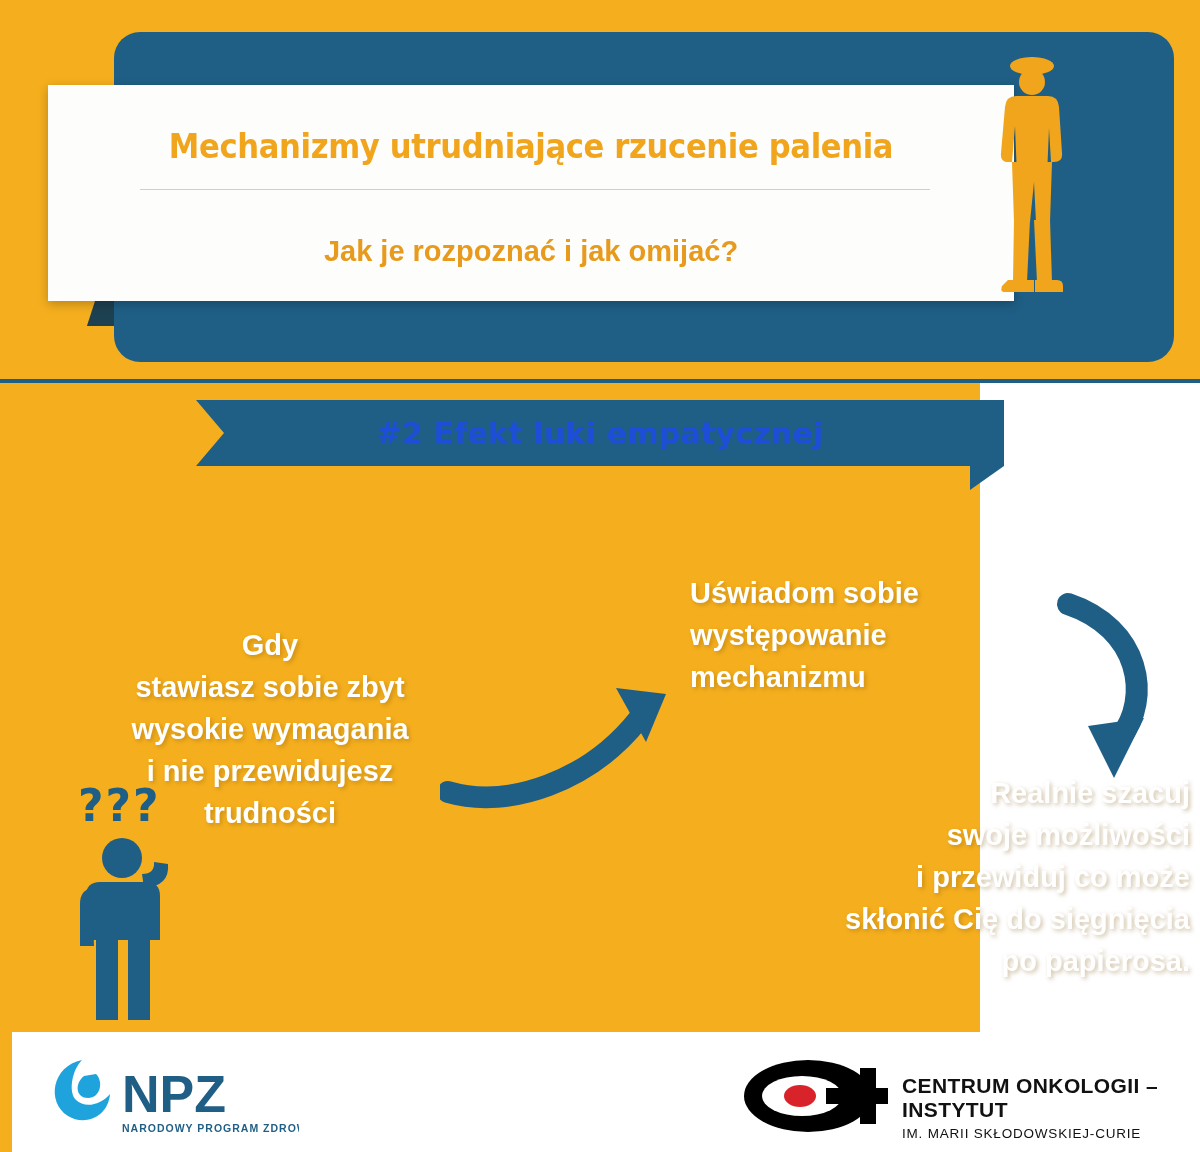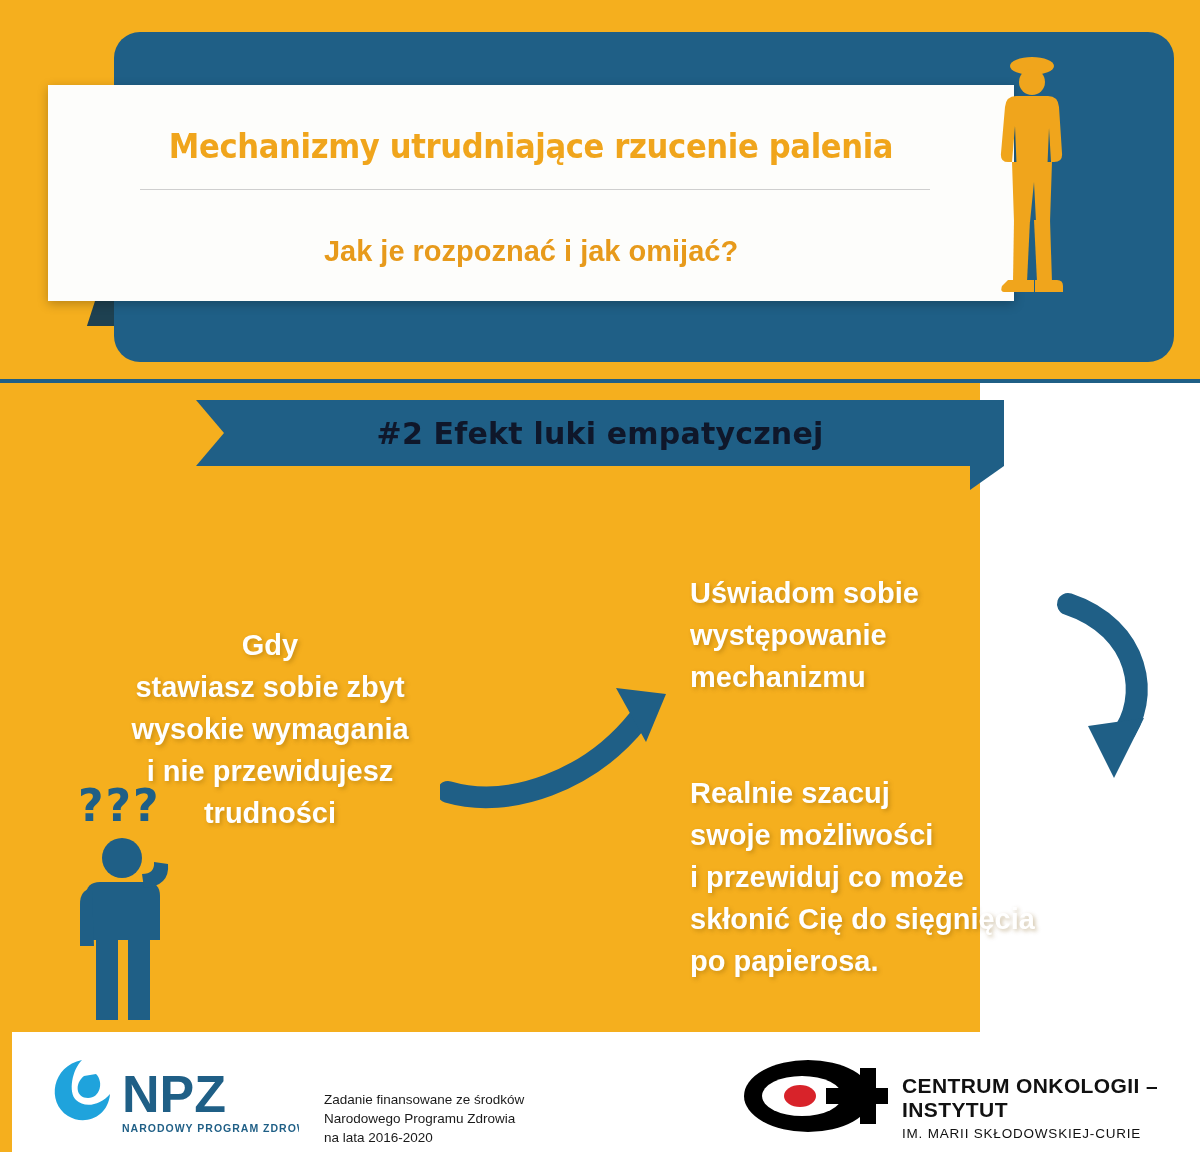--- a/index.html
+++ b/index.html
@@ -85,21 +85,21 @@
   }
   .ribbon-tail {
     position: absolute; right: 0; top: 66px;
     width: 0; height: 0;
     border-left: 34px solid #1F5F86;
     border-bottom: 24px solid transparent;
   }
   .ribbon-text {
     position: absolute; left: 0; top: 0; width: 808px; height: 66px;
     display: flex; align-items: center; justify-content: center;
-    color: #0f172a;
+    color: #1d4ed8;
     font-size: 30px; font-weight: bold;
     font-family: "DejaVu Sans", sans-serif;
     letter-spacing: .2px;
   }
 
   
   .left-text {
     position: absolute; left: 60px; top: 600px; width: 420px;
     text-align: center;
     color: #FFFFFF;
@@ -112,20 +112,21 @@
     position: absolute; left: 690px; top: 548px; width: 480px;
     color: #FFFFFF;
     font-size: 29px; font-weight: bold; line-height: 42px;
     text-shadow: 2px 2px 4px rgba(120,80,0,.35);
   }
   .right-block-2 {
     position: absolute; left: 690px; top: 748px; width: 500px;
     color: #FFFFFF;
     font-size: 29px; font-weight: bold; line-height: 42px;
     text-shadow: 2px 2px 4px rgba(120,80,0,.35);
+    text-align: right;
   }
 
   
   .arrow-curve-up { position: absolute; left: 440px; top: 660px; width: 260px; height: 150px; }
   .arrow-curve-down { position: absolute; left: 1040px; top: 588px; width: 140px; height: 200px; }
 
   
   .qmarks {
     position: absolute; left: 78px; top: 780px;
     color: #1F5F86;
@@ -237,23 +238,20 @@
   <div class="footer">
     <svg class="npz-logo" viewBox="0 0 255 86">
       <g>
         <path d="M38 6 C8 12 2 48 24 62 C40 72 64 64 66 40 C56 52 40 54 32 46 C24 38 28 16 38 6 Z" fill="#1FA3DC"></path>
         <path d="M40 22 C30 30 32 44 44 44 C56 44 60 28 52 20 Z" fill="#1FA3DC"></path>
         <text x="78" y="58" font-family="Liberation Sans, sans-serif" font-size="52" font-weight="bold" fill="#1F5F86">NPZ</text>
         <text x="78" y="78" font-family="Liberation Sans, sans-serif" font-size="10.5" font-weight="bold" fill="#1F5F86" letter-spacing="1">NARODOWY PROGRAM ZDROWIA</text>
       </g>
     </svg>
 
-    <div class="npz-text nowrap">Zadanie finansowane ze środków
-Narodowego Programu Zdrowia
-na lata 2016-2020</div>
 
     <svg class="co-logo" viewBox="0 0 150 76">
       <ellipse cx="66" cy="38" rx="64" ry="36" fill="#000"></ellipse>
       <ellipse cx="60" cy="38" rx="40" ry="20" fill="#fff"></ellipse>
       <ellipse cx="58" cy="38" rx="16" ry="11" fill="#D8232A"></ellipse>
       <rect x="84" y="30" width="62" height="16" fill="#000"></rect>
       <rect x="118" y="10" width="16" height="56" fill="#000"></rect>
     </svg>
 
     <div class="co-text">

